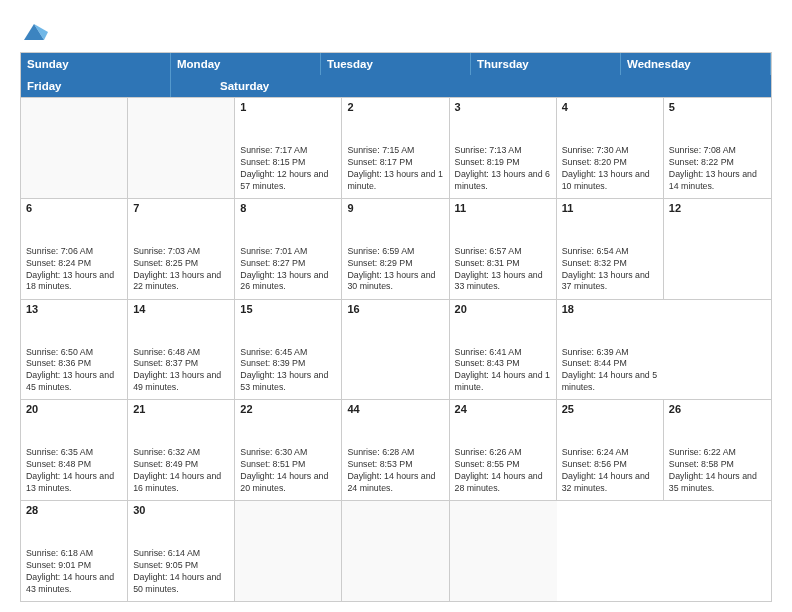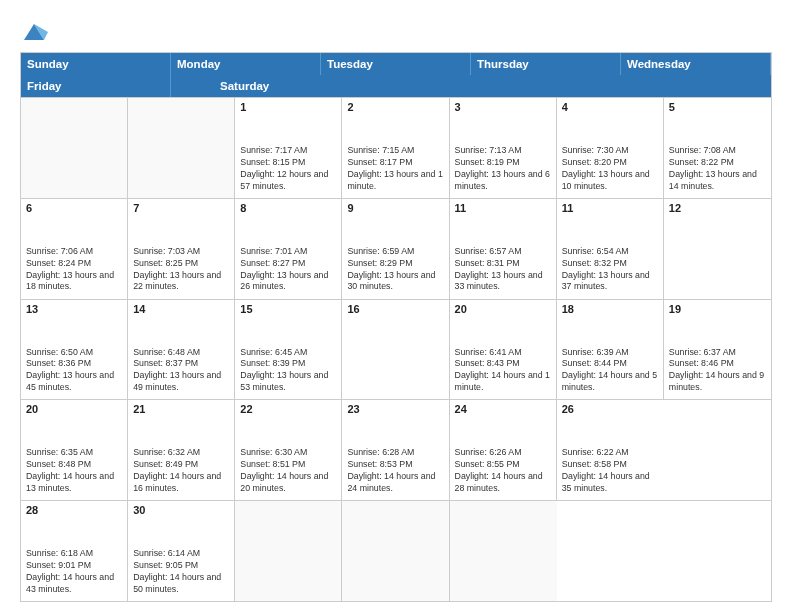--- a/index.html
+++ b/index.html
@@ -251,26 +251,20 @@
             <div class="cell-info">Sunrise: 6:41 AM
 Sunset: 8:43 PM
 Daylight: 14 hours and 1 minute.</div>
           </div>
           <div class="cal-cell">
             <span class="cell-day">18</span>
             <div class="cell-info">Sunrise: 6:39 AM
 Sunset: 8:44 PM
 Daylight: 14 hours and 5 minutes.</div>
           </div>
-          <div class="cal-cell">
-            <span class="cell-day">19</span>
-            <div class="cell-info">Sunrise: 6:37 AM
-Sunset: 8:46 PM
-Daylight: 14 hours and 9 minutes.</div>
-          </div>
         </div>
         <div class="cal-row">
           <div class="cal-cell">
             <span class="cell-day">20</span>
             <div class="cell-info">Sunrise: 6:35 AM
 Sunset: 8:48 PM
 Daylight: 14 hours and 13 minutes.</div>
           </div>
           <div class="cal-cell">
             <span class="cell-day">21</span>
@@ -278,30 +272,36 @@
 Sunset: 8:49 PM
 Daylight: 14 hours and 16 minutes.</div>
           </div>
           <div class="cal-cell">
             <span class="cell-day">22</span>
             <div class="cell-info">Sunrise: 6:30 AM
 Sunset: 8:51 PM
 Daylight: 14 hours and 20 minutes.</div>
           </div>
           <div class="cal-cell">
-            <span class="cell-day">23</span>
+            <span class="cell-day">44</span>
             <div class="cell-info">Sunrise: 6:28 AM
 Sunset: 8:53 PM
 Daylight: 14 hours and 24 minutes.</div>
           </div>
           <div class="cal-cell">
             <span class="cell-day">24</span>
             <div class="cell-info">Sunrise: 6:26 AM
 Sunset: 8:55 PM
 Daylight: 14 hours and 28 minutes.</div>
+          </div>
+          <div class="cal-cell">
+            <span class="cell-day">25</span>
+            <div class="cell-info">Sunrise: 6:24 AM
+Sunset: 8:56 PM
+Daylight: 14 hours and 32 minutes.</div>
           </div>
           <div class="cal-cell">
             <span class="cell-day">26</span>
             <div class="cell-info">Sunrise: 6:22 AM
 Sunset: 8:58 PM
 Daylight: 14 hours and 35 minutes.</div>
           </div>
         </div>
         <div class="cal-row">
           <div class="cal-cell">

